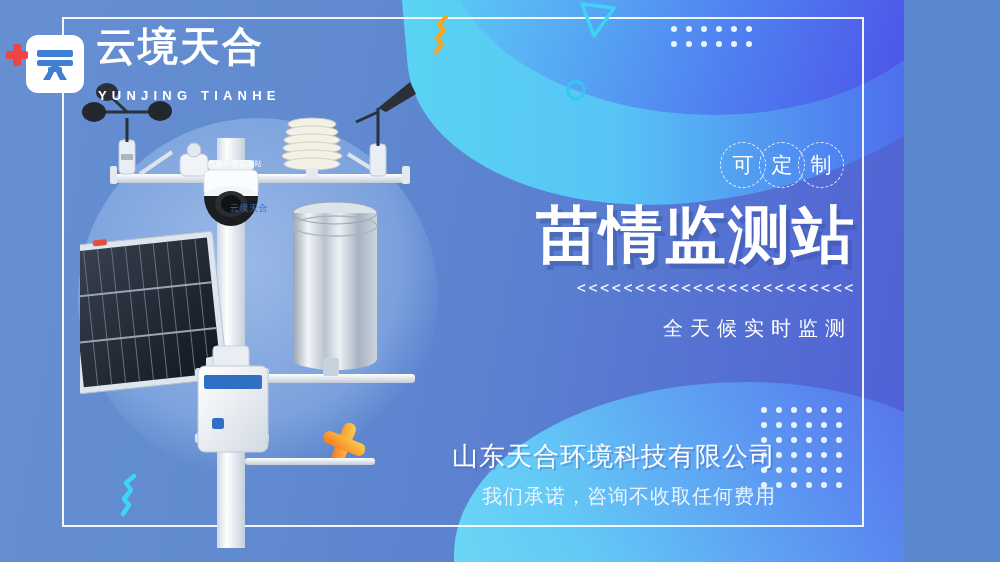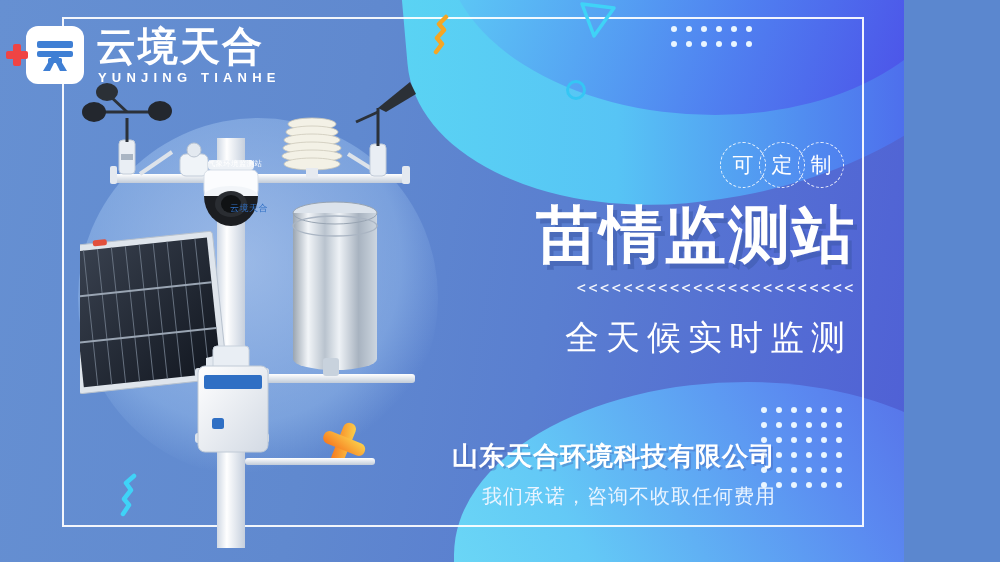--- a/index.html
+++ b/index.html
@@ -58,21 +58,21 @@
     flex:0 0 auto;
   }
   .logo-mark svg { display:block; }
   .logo-text { display:flex; flex-direction:column; line-height:1; }
   .logo-cn {
     font-size:40px; font-weight:700; color:#fff; letter-spacing:2px;
     font-family:"DejaVu Sans","Liberation Sans",sans-serif;
   }
   .logo-en {
     font-size:13px; font-weight:700; color:#fff; letter-spacing:5.2px;
-    margin-top:5px; padding-left:2px;
+    margin-top:23px; padding-left:2px;
   }
   .red-plus {
     position:absolute; left:6px; top:44px; width:22px; height:22px; z-index:21;
   }
   .red-plus::before,.red-plus::after{
     content:""; position:absolute; background:#ef4444; border-radius:2px;
   }
   .red-plus::before{ left:7px; top:0; width:8px; height:22px; }
   .red-plus::after { left:0; top:7px; width:22px; height:8px; }
 
@@ -95,30 +95,30 @@
     font-family:"DejaVu Sans","Liberation Sans",sans-serif;
     text-shadow:4px 5px 0 rgba(56,84,160,.45);
     text-align:right;
   }
   .chevrons {
     margin-top:12px; color:#fff; font-size:15px; letter-spacing:2.6px;
     font-family:"DejaVu Sans Mono","Liberation Mono",monospace;
     opacity:.95; white-space:nowrap; overflow:hidden;
   }
   .subhead {
-    margin-top:18px; font-size:34px; color:#fff; letter-spacing:7px;
+    margin-top:18px; font-size:20px; color:#fff; letter-spacing:7px;
     font-family:"DejaVu Sans","Liberation Sans",sans-serif;
     padding-right:4px;
   }
   
   .footer {
     position:absolute; right:128px; bottom:52px; text-align:right; z-index:15;
   }
   .company {
-    font-size:26px; font-weight:700; color:#fff; letter-spacing:1px;
+    font-size:26px; font-weight:400; color:#fff; letter-spacing:1px;
     font-family:"DejaVu Sans","Liberation Sans",sans-serif;
     text-shadow:2px 2px 0 rgba(60,90,170,.35);
   }
   .promise {
     margin-top:9px; font-size:20px; color:#eaf4ff; letter-spacing:1px;
     font-family:"DejaVu Sans","Liberation Sans",sans-serif;
   }
   
   .dots { position:absolute; display:grid; gap:9px; z-index:12; }
   .dots span { width:6px; height:6px; border-radius:50%; background:#eaf6ff; display:block; }

